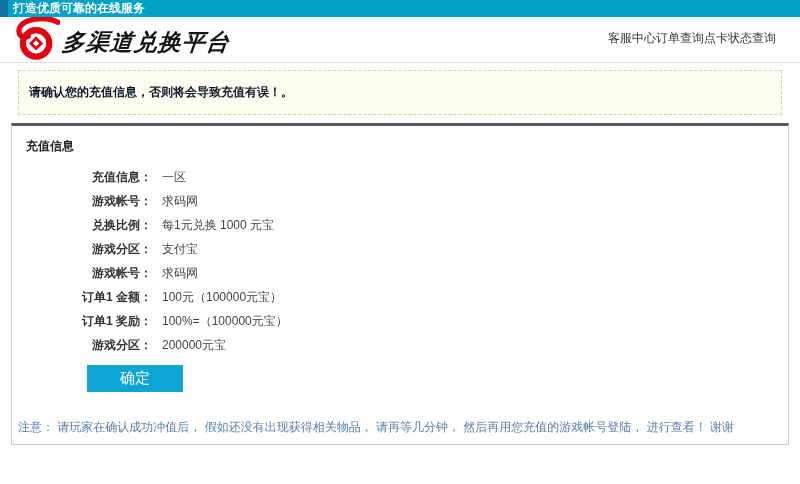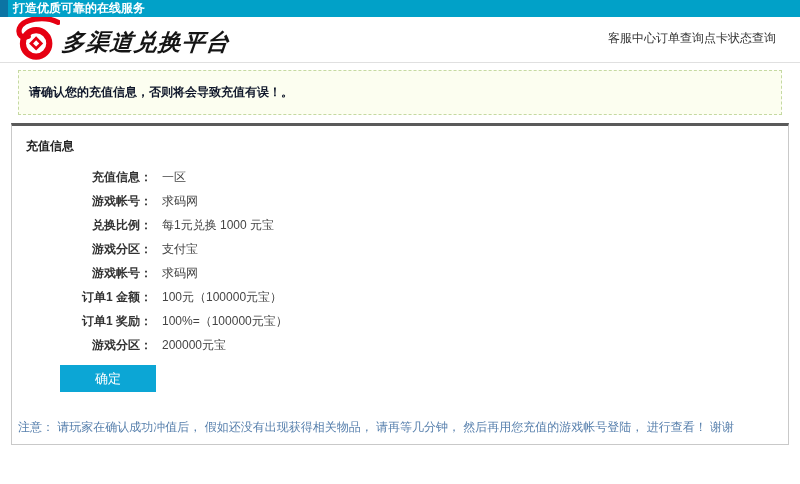--- a/index.html
+++ b/index.html
@@ -26,22 +26,22 @@
     padding:13px 10px; font-weight:bold; }
 
   
   .panel { margin:0 11px; border:1px solid #c9c9c9; border-top:3px solid #5a5a5a;
     background:#fff; padding-bottom:8px; min-height:313px; }
   .panel-title { font-weight:bold; padding:12px 14px 8px 14px; color:#222; }
   .rows { padding-top:2px; }
   .row { display:flex; align-items:center; height:24px; }
   .row .lbl { width:140px; text-align:right; font-weight:bold; color:#333; white-space:pre; }
   .row .val { margin-left:10px; color:#444; white-space:pre; }
-  .confirm-btn { display:block; margin:8px 0 0 48px; width:96px; height:27px;
-    border:none; color:#fff; font-size:13px; cursor:pointer; font-family:inherit; }
+  .confirm-btn { display:block; margin:8px 0 0 75px; width:96px; height:27px;
+    border:none; color:#fff; font-size:15px; cursor:pointer; font-family:inherit; }
   .note { margin-top:27px; padding:0 6px; }
 </style>
 </head>
 <body>
 
 <div class="topbar" style="background-color: rgb(1, 161, 200);">
   <div class="corner" style="background-color: rgb(12, 116, 164);"></div>
   <div class="slogan">打造优质可靠的在线服务</div>
 </div>
 

